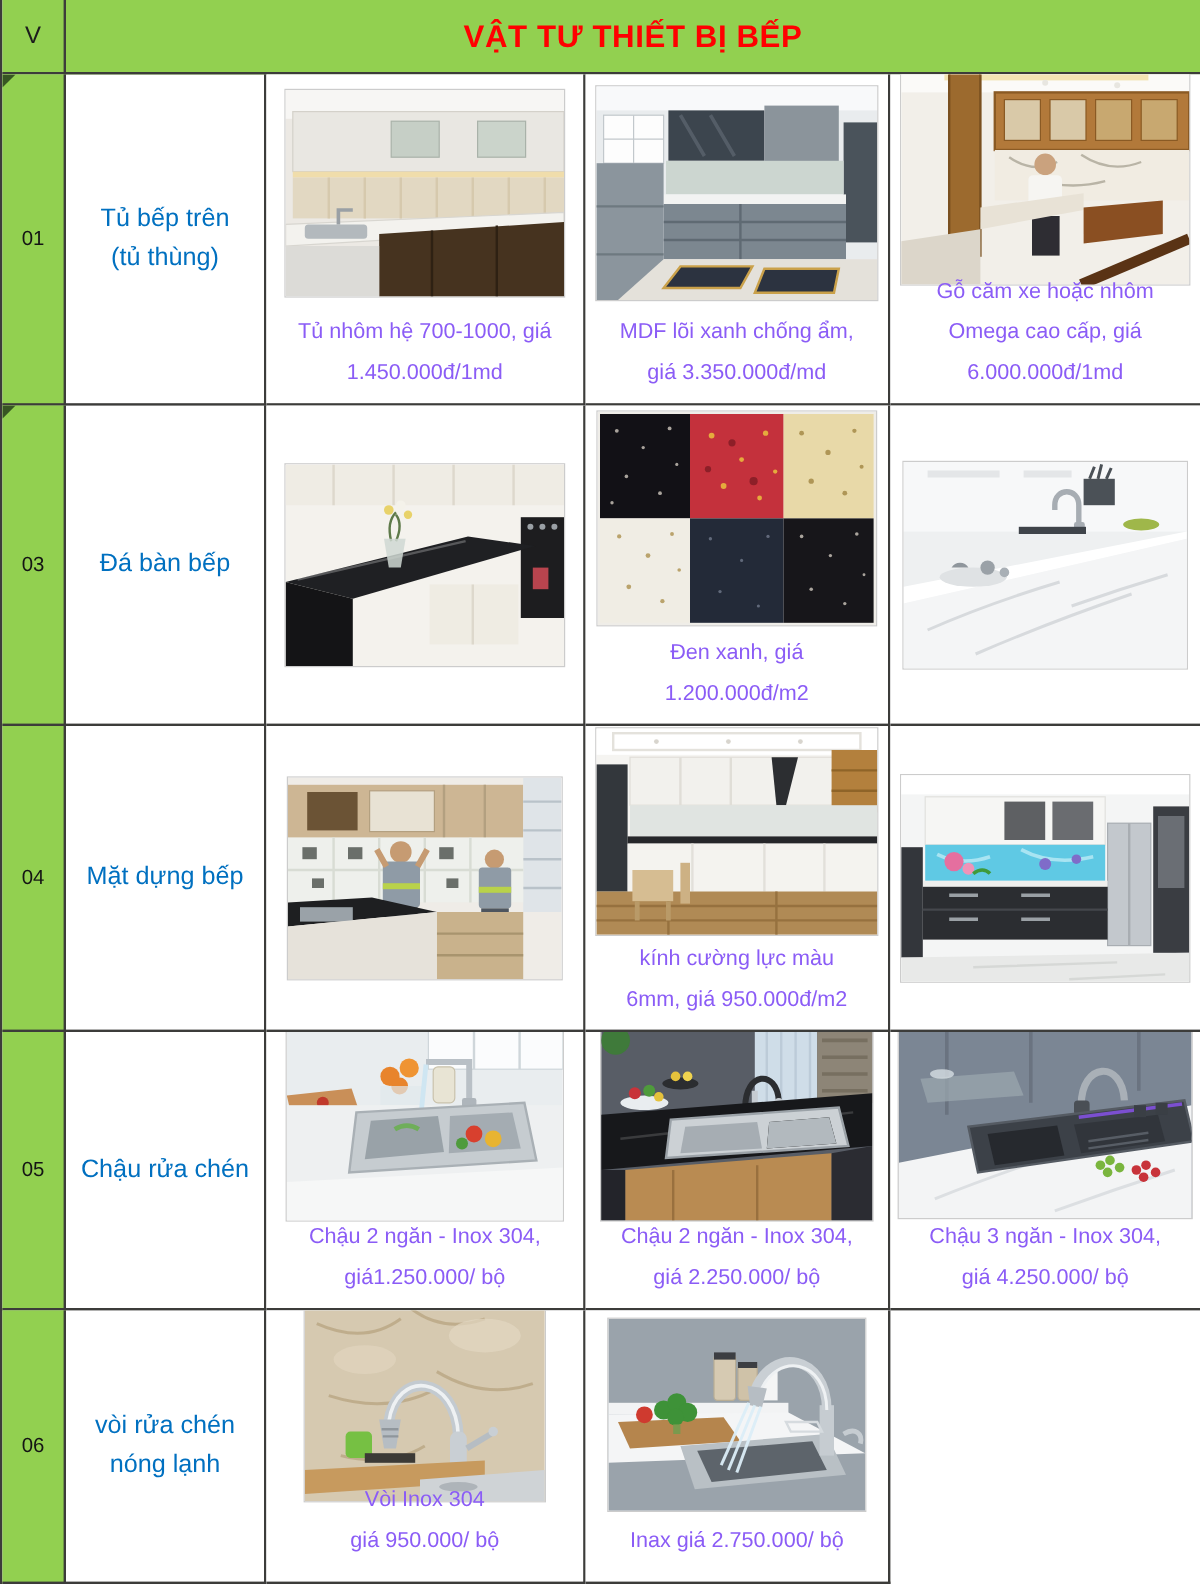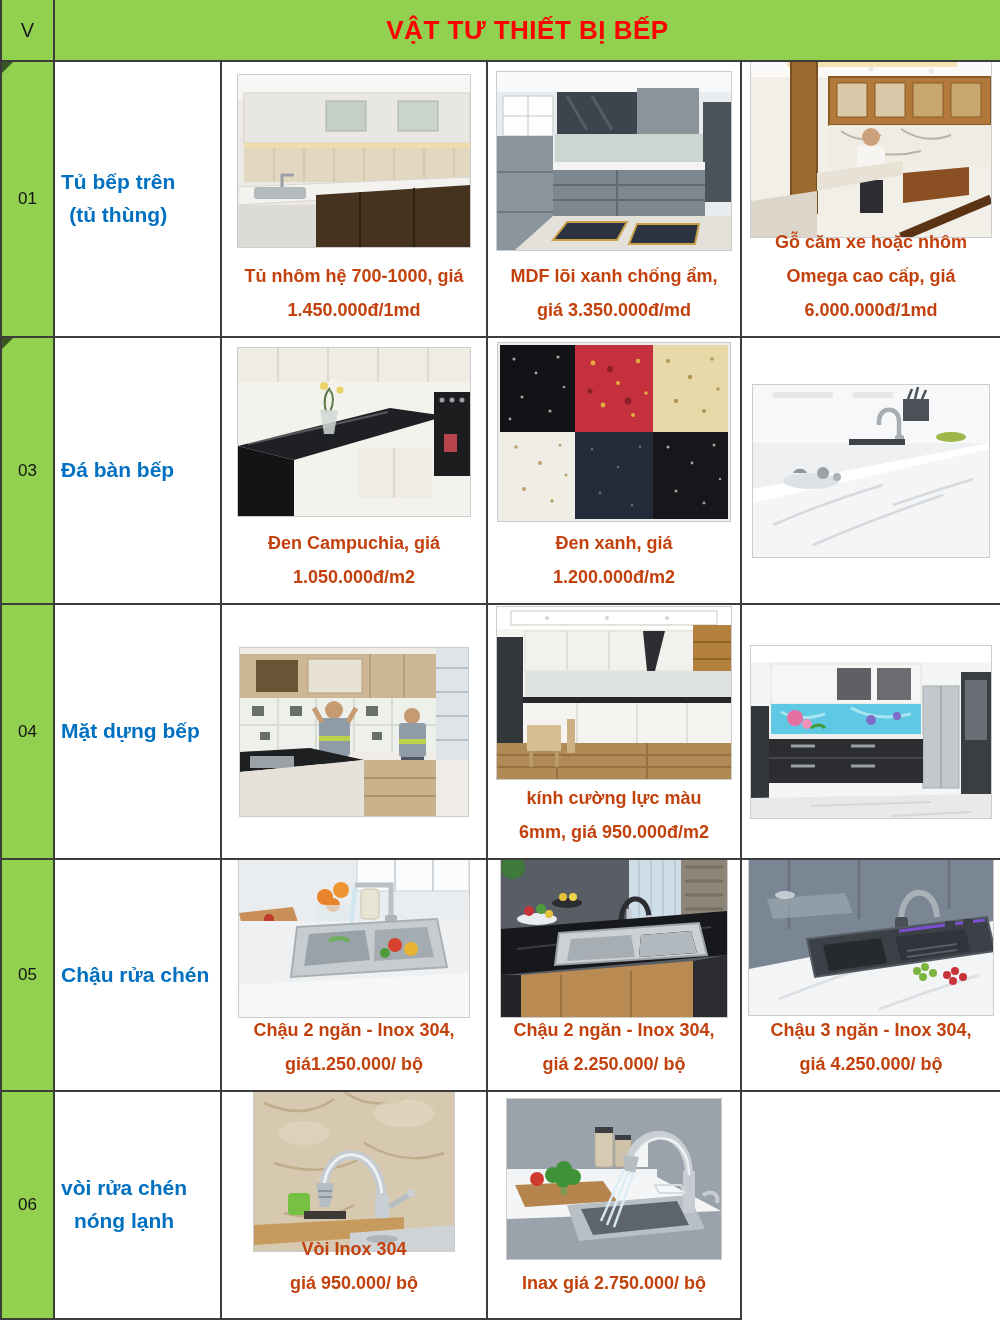--- a/index.html
+++ b/index.html
@@ -22,28 +22,28 @@
   }
   .green{background:#92d050;}
   .hdr-v{display:flex;align-items:center;justify-content:center;
     font-size:20px;color:#1c1c1c;}
   .hdr-title{grid-column:2/6;display:flex;align-items:center;justify-content:center;
     font-size:26px;font-weight:bold;color:#ff0000;letter-spacing:.5px;}
   .num{display:flex;align-items:center;justify-content:center;
     font-size:17px;color:#141414;}
   .corner{position:absolute;top:0;left:0;width:0;height:0;
     border-top:11px solid #375623;border-right:11px solid transparent;}
-  .cat{display:flex;align-items:center;text-align:center;
-    font-size:21px;font-weight:bold;color:#0070c0;white-space:pre-line;line-height:1.55;
+  .cat{display:flex;align-items:center;justify-content:center;text-align:center;
+    font-size:21px;font-weight:normal;color:#0070c0;white-space:pre-line;line-height:1.55;
     padding:17px 6px;}
   .prod{display:flex;flex-direction:column;background:#fff;}
   .photo{flex:1;display:flex;align-items:center;justify-content:center;min-height:0;}
   .photo svg{border:1px solid #cccccc;display:block;}
   .photo.noframe svg{border:none;}
-  .caption{text-align:center;font-size:18px;font-weight:bold;color:#c2410c;
+  .caption{text-align:center;font-size:18px;font-weight:normal;color:#8b5cf6;
     white-space:pre-line;line-height:34px;padding:0 4px 9px 4px;}
   .caption.tight{padding-bottom:18px;}
 </style>
 </head>
 <body>
 
 <div class="sheet">
 
   <div class="cell green hdr-v">
     <span>V</span>
@@ -165,22 +165,20 @@
         <polygon points="0,98 152,60 208,68 56,112" fill="#1f2023"></polygon>
         <polygon points="0,98 56,112 56,168 0,168" fill="#141416"></polygon>
         <path d="M10 96 L150 64" stroke="#ffffff" stroke-width="2" opacity=".25"></path>
         <path d="M88 64 q-4 -16 4 -24 M92 64 q6 -14 0 -22" stroke="#5e7a4a" stroke-width="2" fill="none"></path>
         <circle cx="86" cy="38" r="4" fill="#e8d26a"></circle>
           <circle cx="96" cy="34" r="4" fill="#f4f2ea"></circle>
           <circle cx="102" cy="42" r="3.5" fill="#e8d26a"></circle>
         <polygon points="82,62 100,62 96,86 86,86" fill="#cfd8d2" opacity=".85"></polygon>
       </svg>
     </div>
-    <div class="caption">Đen Campuchia, giá
-1.050.000đ/m2</div>
   </div>
 
   <div class="cell prod">
     <div class="photo">
       <svg width="232" height="178" viewBox="0 0 232 178">
         <rect width="232" height="178" fill="#efede8"></rect>
         <rect x="2" y="2" width="75" height="87" fill="#121116"></rect>
         <g fill="#cfc8be" opacity=".8">
             <circle cx="16" cy="16" r="1.6"></circle>
             <circle cx="38" cy="30" r="1.4"></circle>

